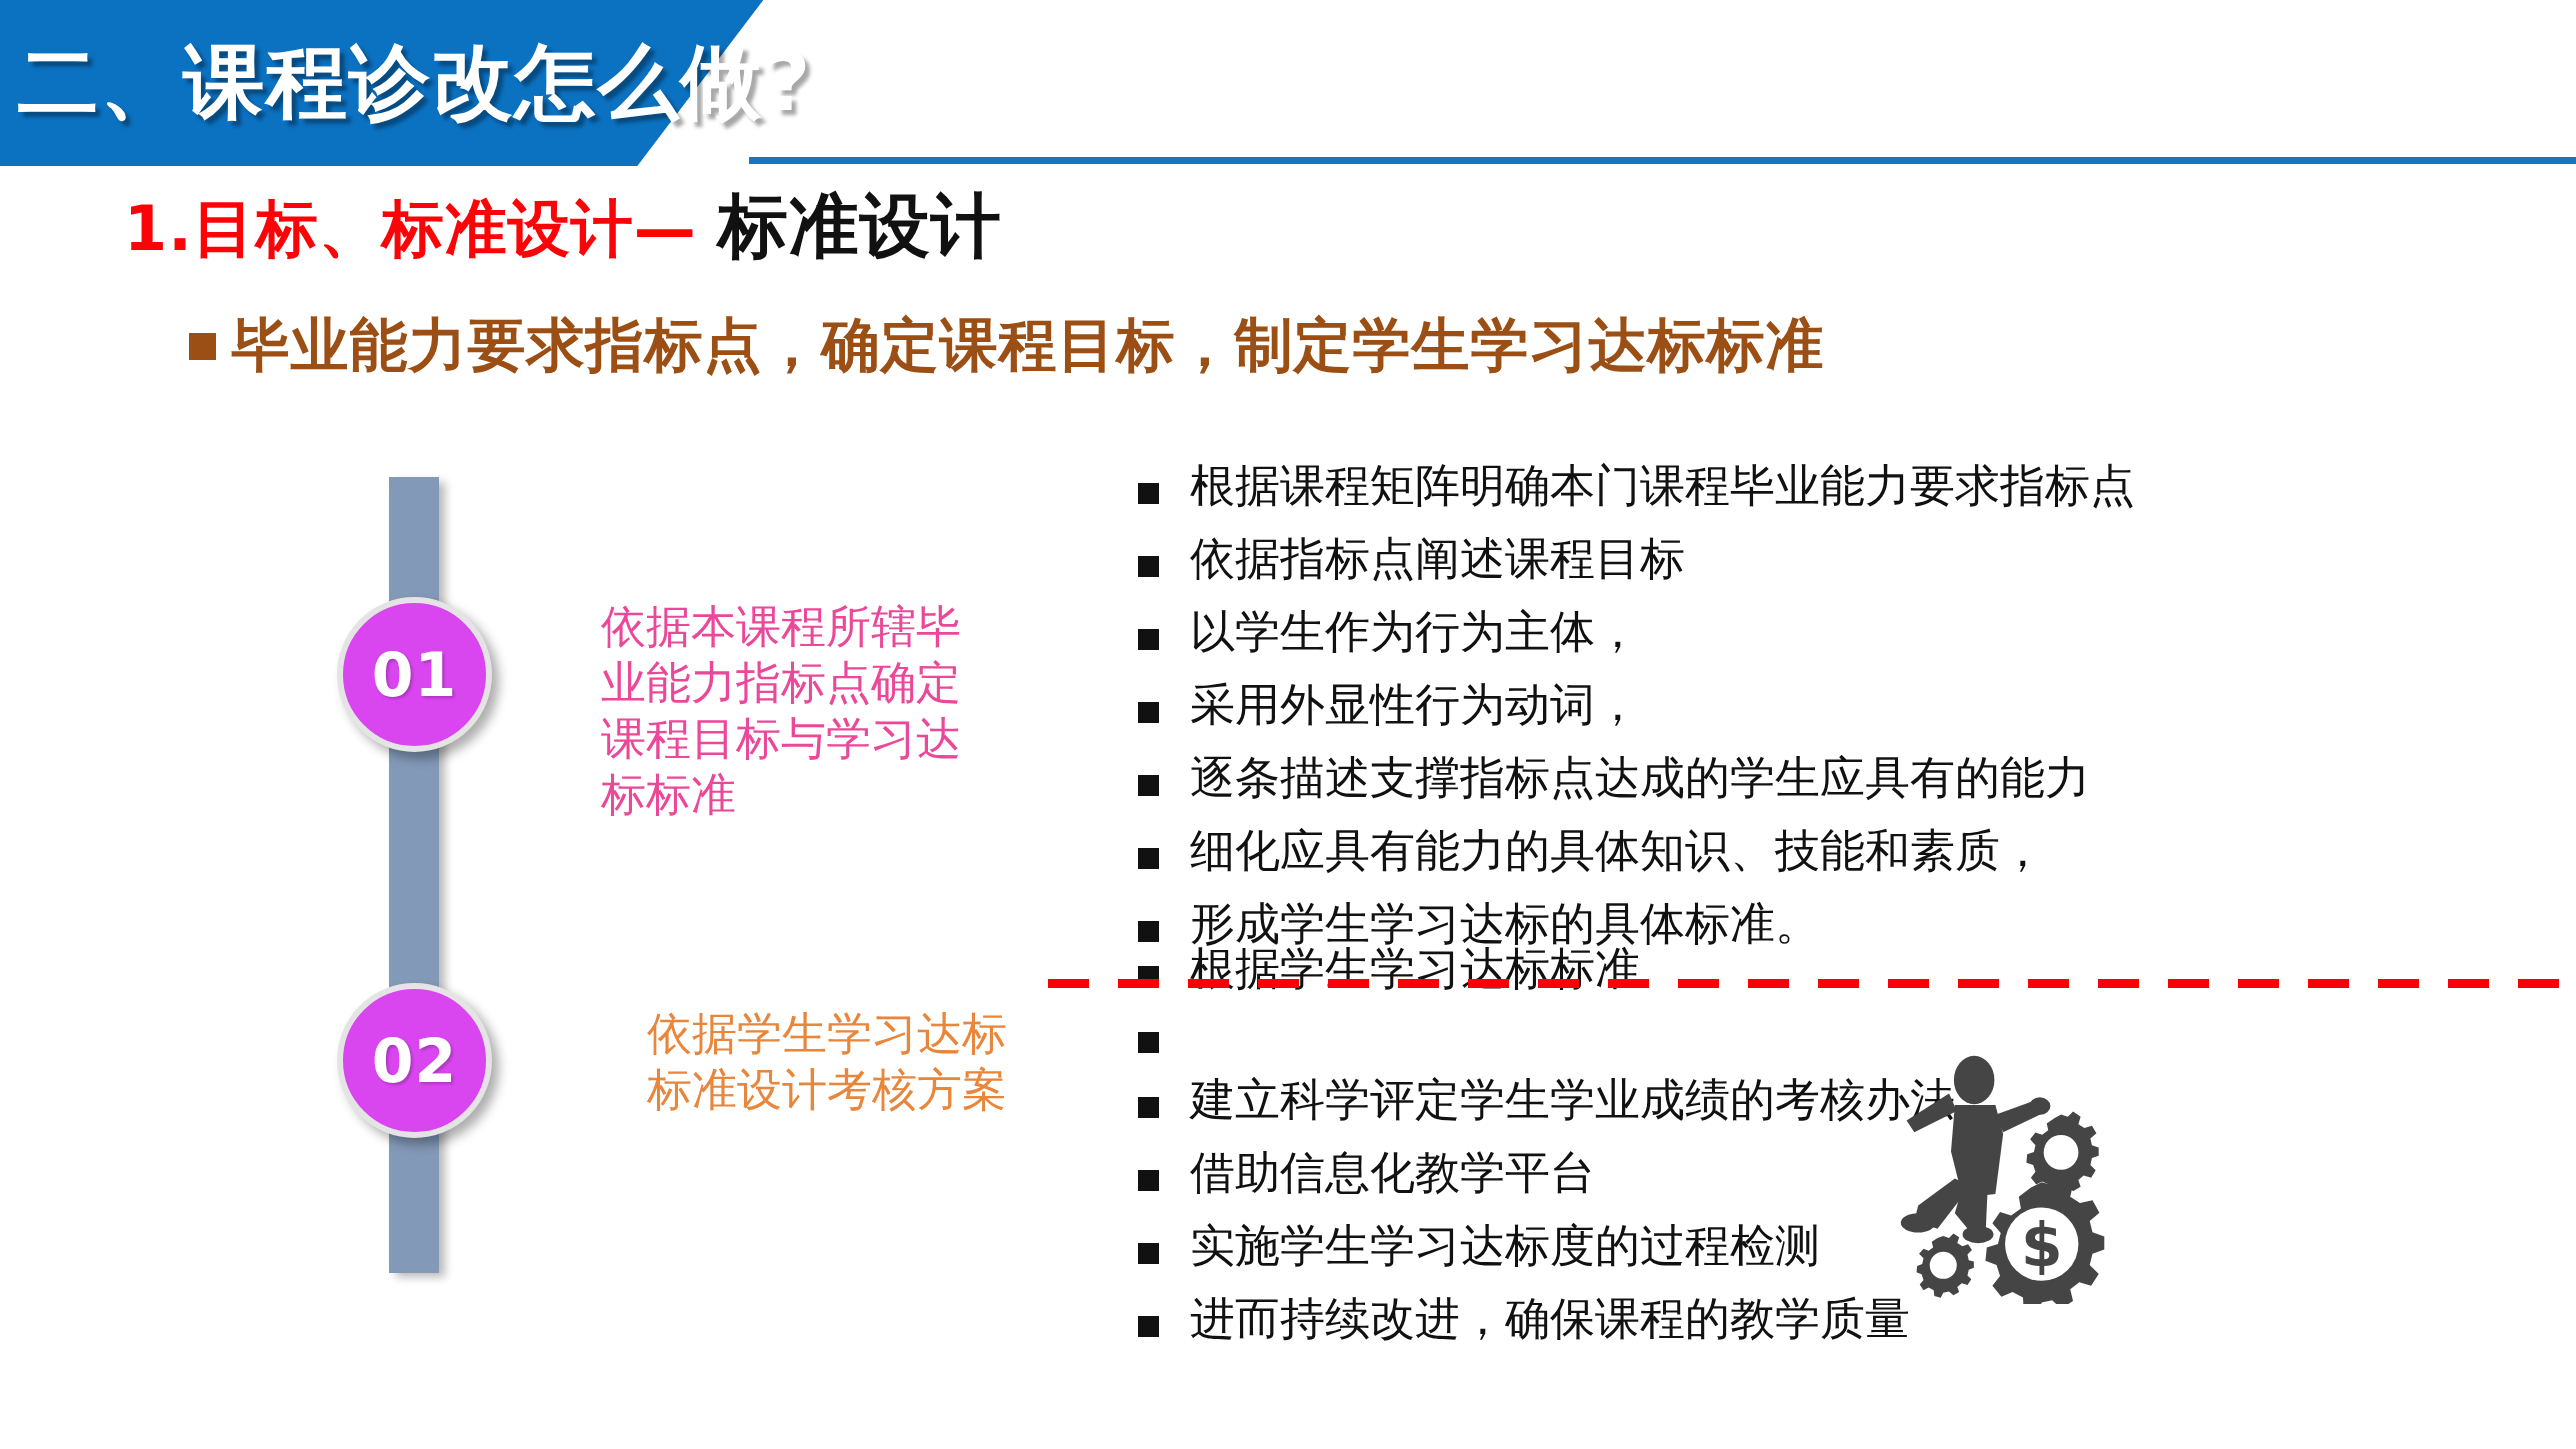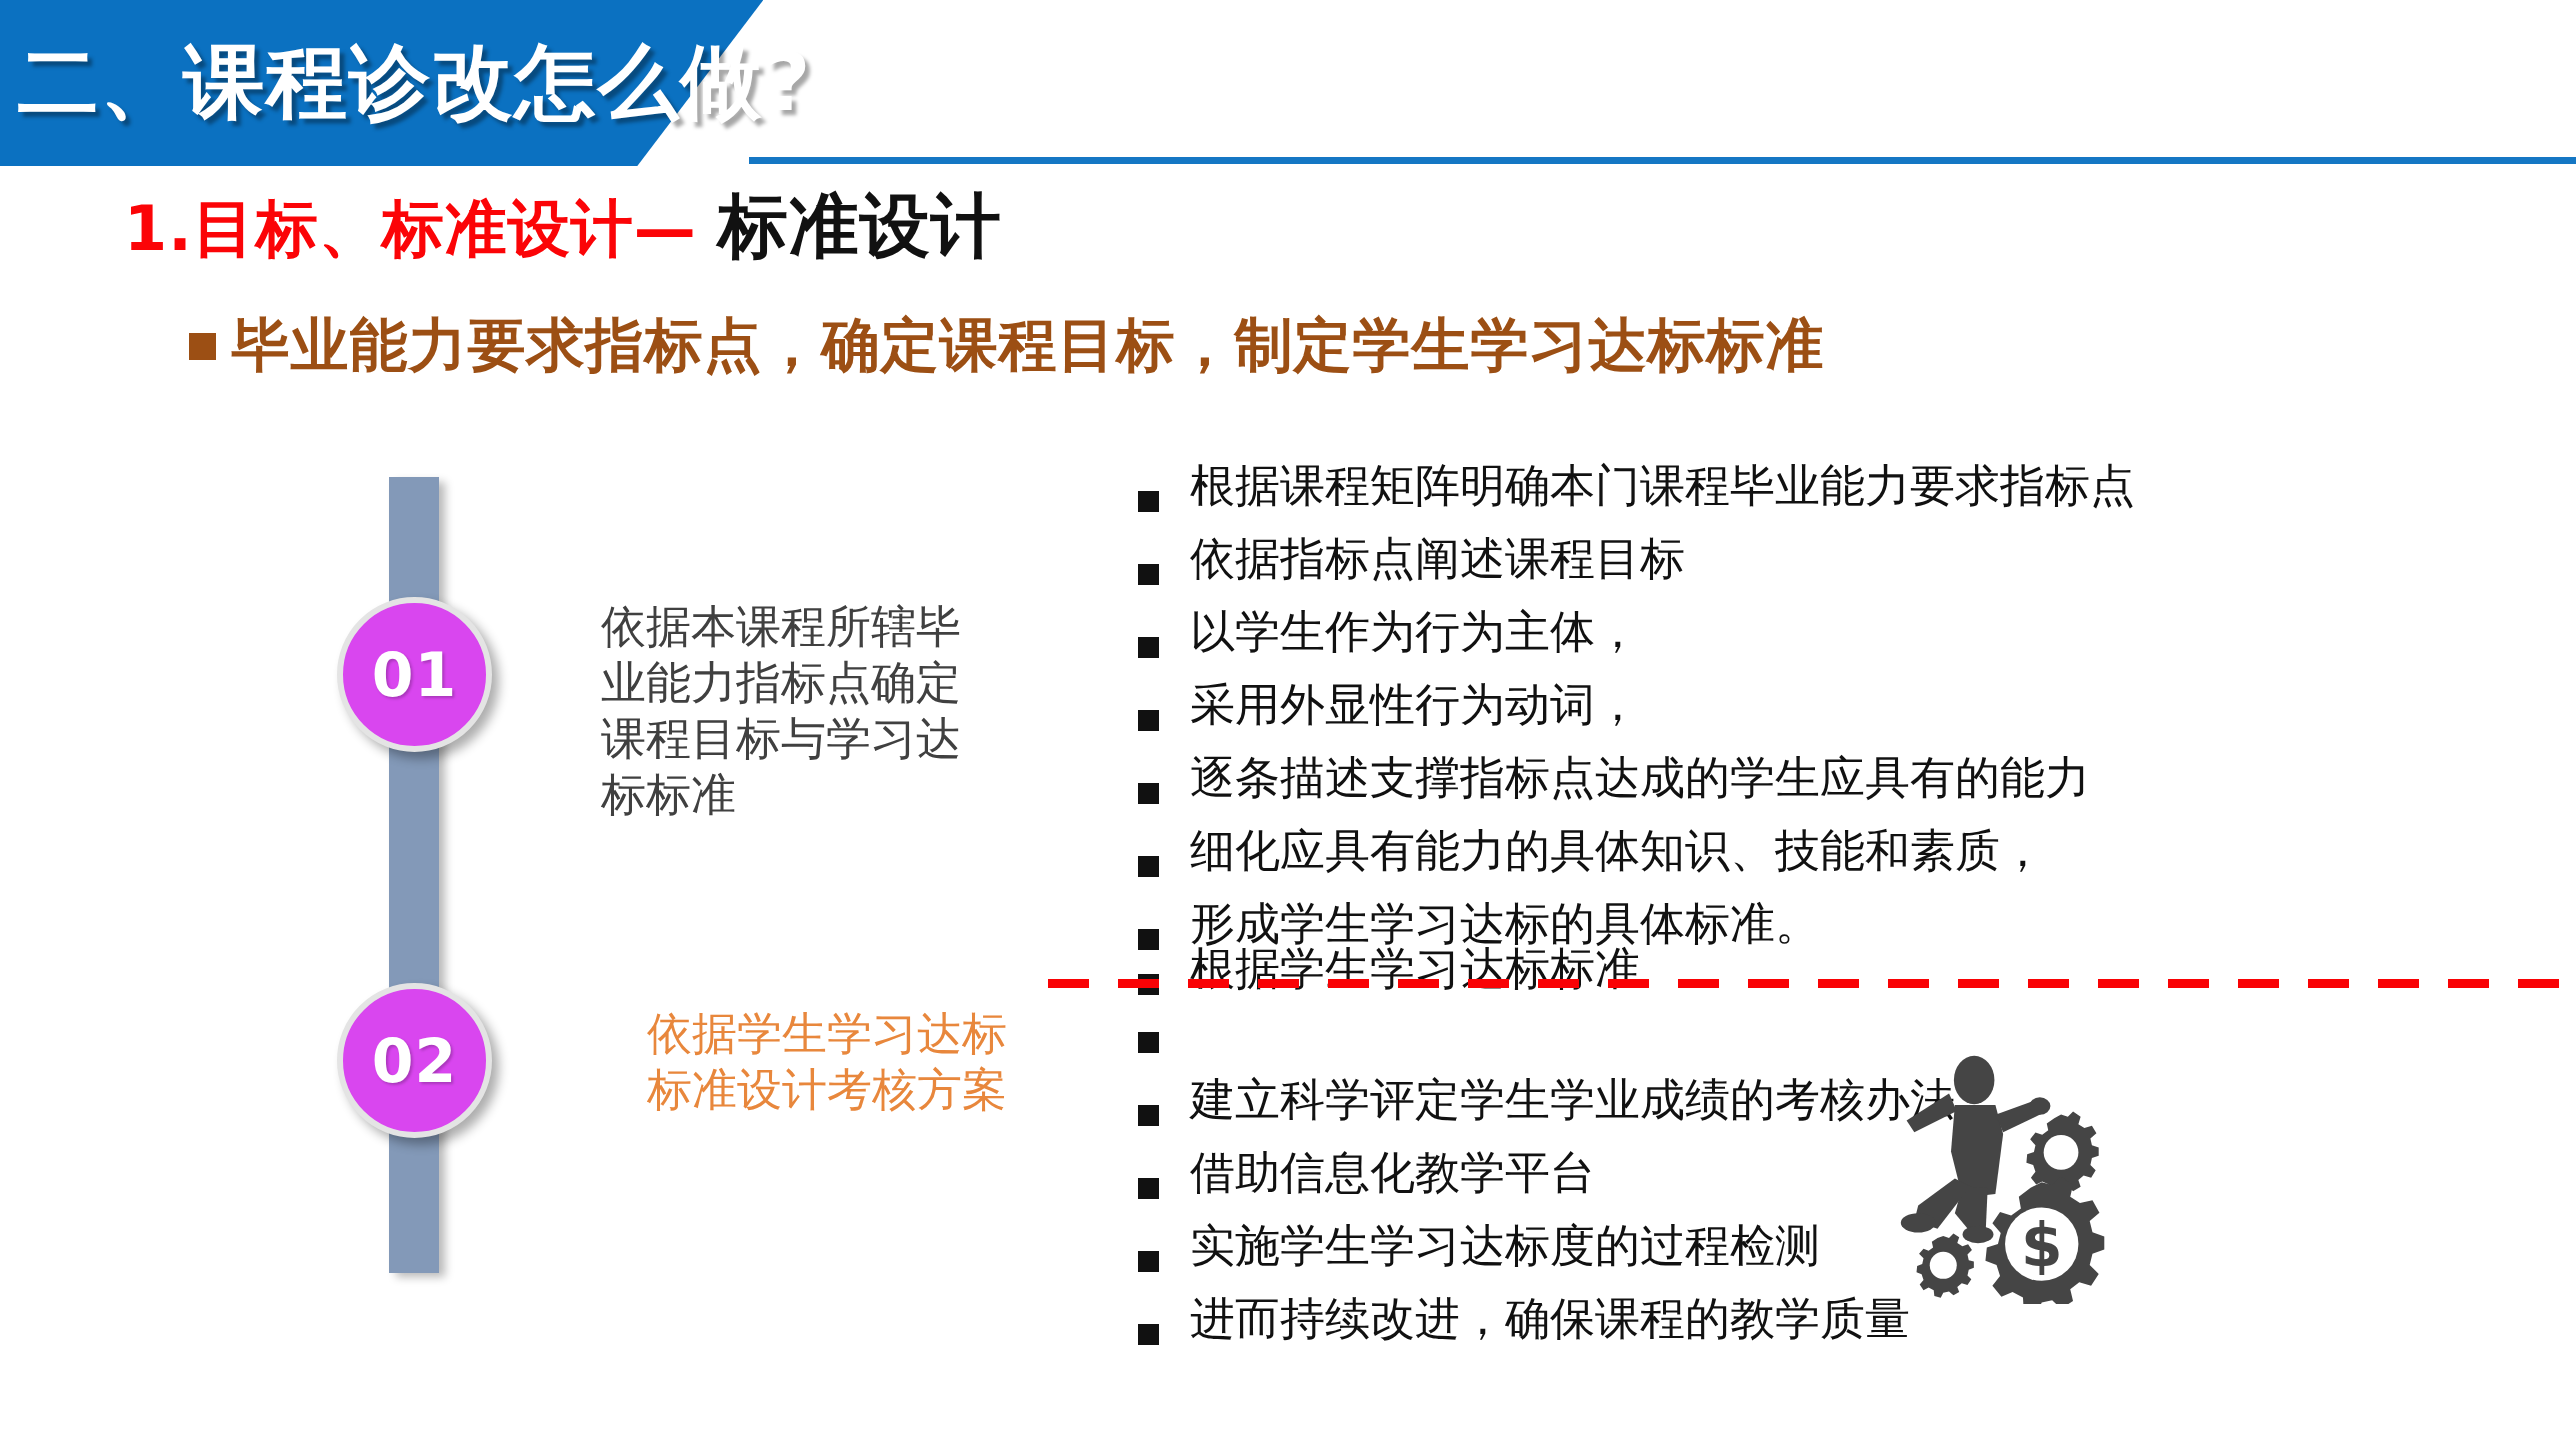--- a/index.html
+++ b/index.html
@@ -130,21 +130,21 @@
   }
   #step-circle-01 { left: 337px; top: 597px; }
   #step-circle-02 { left: 337px; top: 983px; }
 
   
   #step-label-01 {
     position: absolute;
     left: 601px;
     top: 599px;
     width: 406px;
-    color: #404040;
+    color: #ec4899;
     font-size: 45px;
     line-height: 56px;
     text-align: left;
     letter-spacing: 0px;
   }
   #step-label-02 {
     position: absolute;
     left: 601px;
     top: 1006px;
     width: 406px;
@@ -158,21 +158,21 @@
   
   .bullet-list {
     position: absolute;
     left: 1138px;
     width: 1391px;
   }
   #bullet-list-top { top: 460px; }
   #bullet-list-bottom { top: 943px; }
   .bullet-item {
     display: flex;
-    align-items: flex-end;
+    align-items: center;
     margin-bottom: 21px;
     white-space: nowrap;
   }
   .bullet-marker {
     width: 21px;
     height: 21px;
     background: #111111;
     margin-top: 15.5px;
     margin-right: 31px;
     flex: none;

